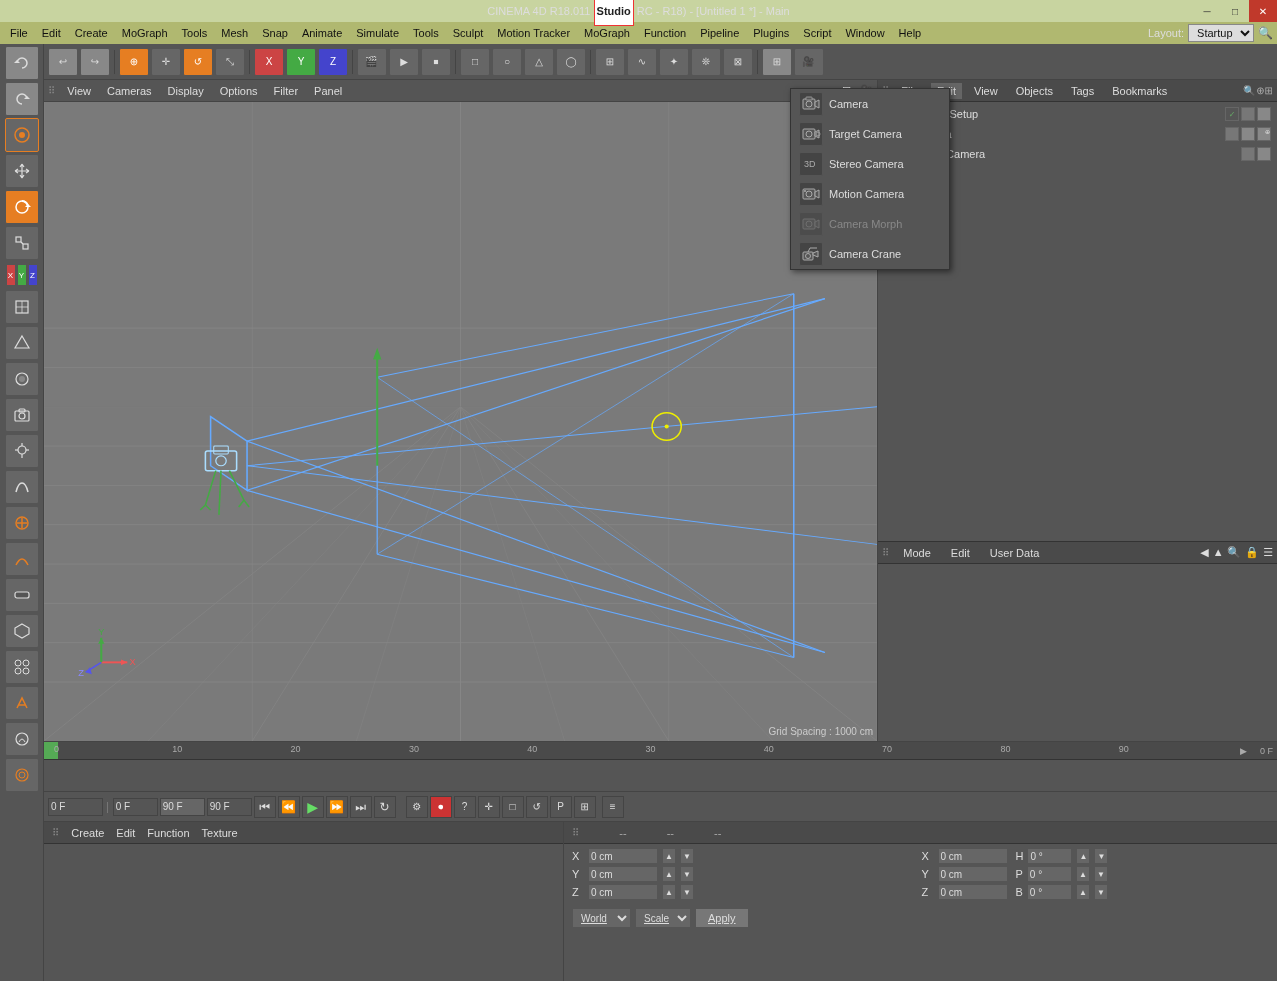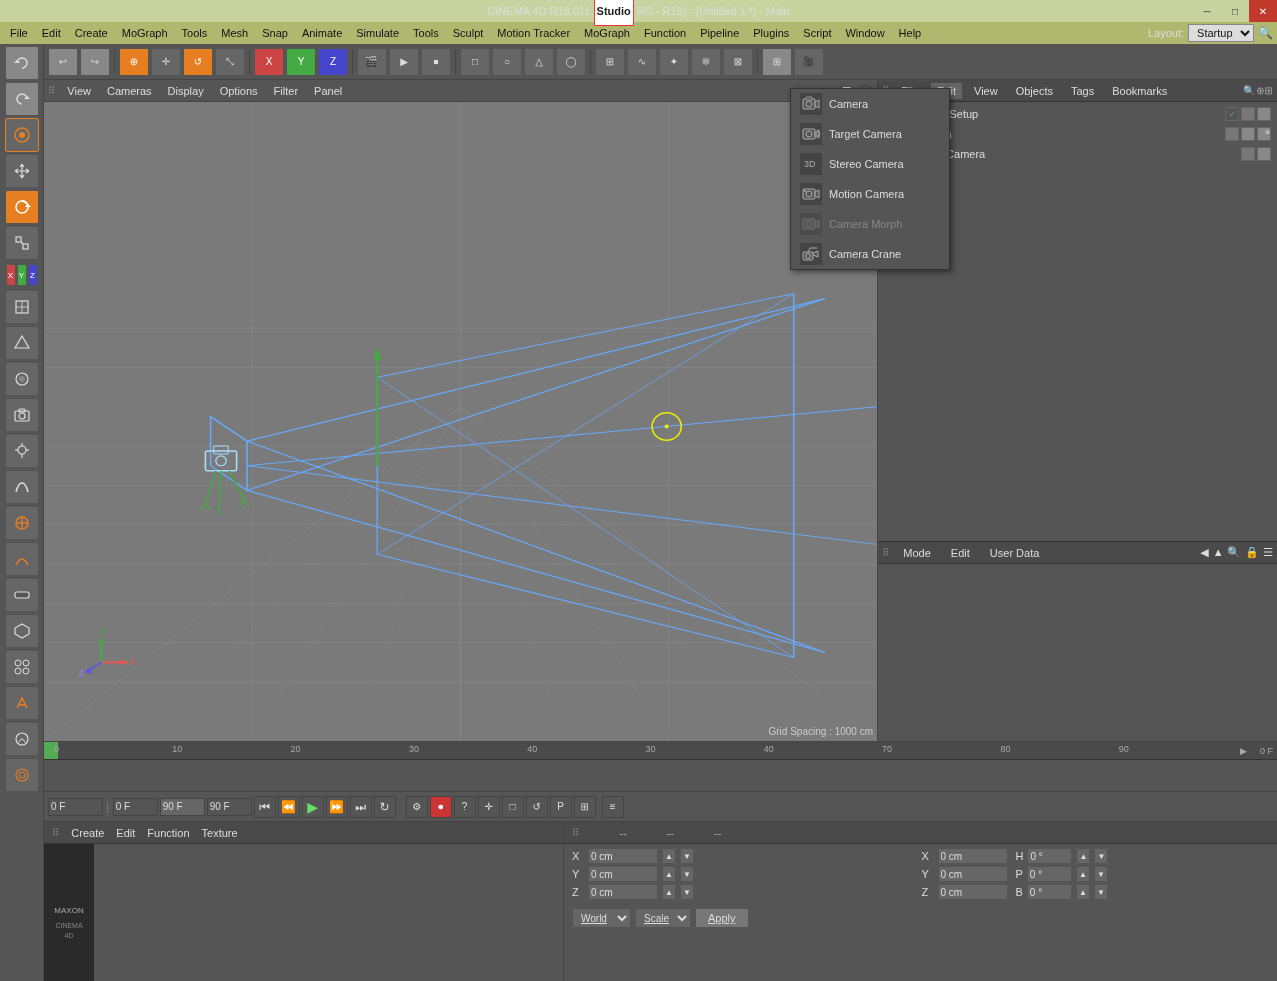--- a/index.html
+++ b/index.html
@@ -559,30 +559,20 @@
     <div id="bottom-area" style="display:flex;height:160px;background:#555;border-top:1px solid #444;">
 
       <div id="material-panel" style="width:520px;border-right:1px solid #444;display:flex;flex-direction:column;">
         <div id="material-header" style="height:22px;background:#4a4a4a;display:flex;align-items:center;padding:0 8px;gap:12px;border-bottom:1px solid #333;">
           <span style="font-size:10px;color:#888;">⠿</span>
           <span style="font-size:11px;color:#ddd;cursor:pointer;">Create</span>
           <span style="font-size:11px;color:#ddd;cursor:pointer;">Edit</span>
           <span style="font-size:11px;color:#ddd;cursor:pointer;text-align:center;">Function</span>
           <span style="font-size:11px;color:#ddd;cursor:pointer;text-align:center;">Texture</span>
         </div>
-        <div style="flex:1;display:flex;align-items:center;">
-
-          <div style="width:50px;height:100%;background:#2a2a2a;display:flex;flex-direction:column;align-items:center;justify-content:center;padding:4px;">
-            <svg width="36" height="80" viewBox="0 0 36 80">
-              <text x="18" y="40" text-anchor="middle" font-size="8" fill="#aaa" font-family="Arial">MAXON</text>
-              <text x="18" y="55" text-anchor="middle" font-size="7" fill="#888" font-family="Arial">CINEMA</text>
-              <text x="18" y="65" text-anchor="middle" font-size="7" fill="#888" font-family="Arial">4D</text>
-            </svg>
-          </div>
-        </div>
       </div>
 
       <div id="coords-panel" style="flex:1;display:flex;flex-direction:column;">
         <div id="coords-header" style="height:22px;background:#4a4a4a;border-bottom:1px solid #333;display:flex;gap:40px;padding:0 8px;align-items:center;">
           <span style="font-size:10px;color:#888;">⠿</span>
           <span style="font-size:11px;color:#aaa;">--</span>
           <span style="font-size:11px;color:#aaa;">--</span>
           <span style="font-size:11px;color:#aaa;">--</span>
         </div>
 

